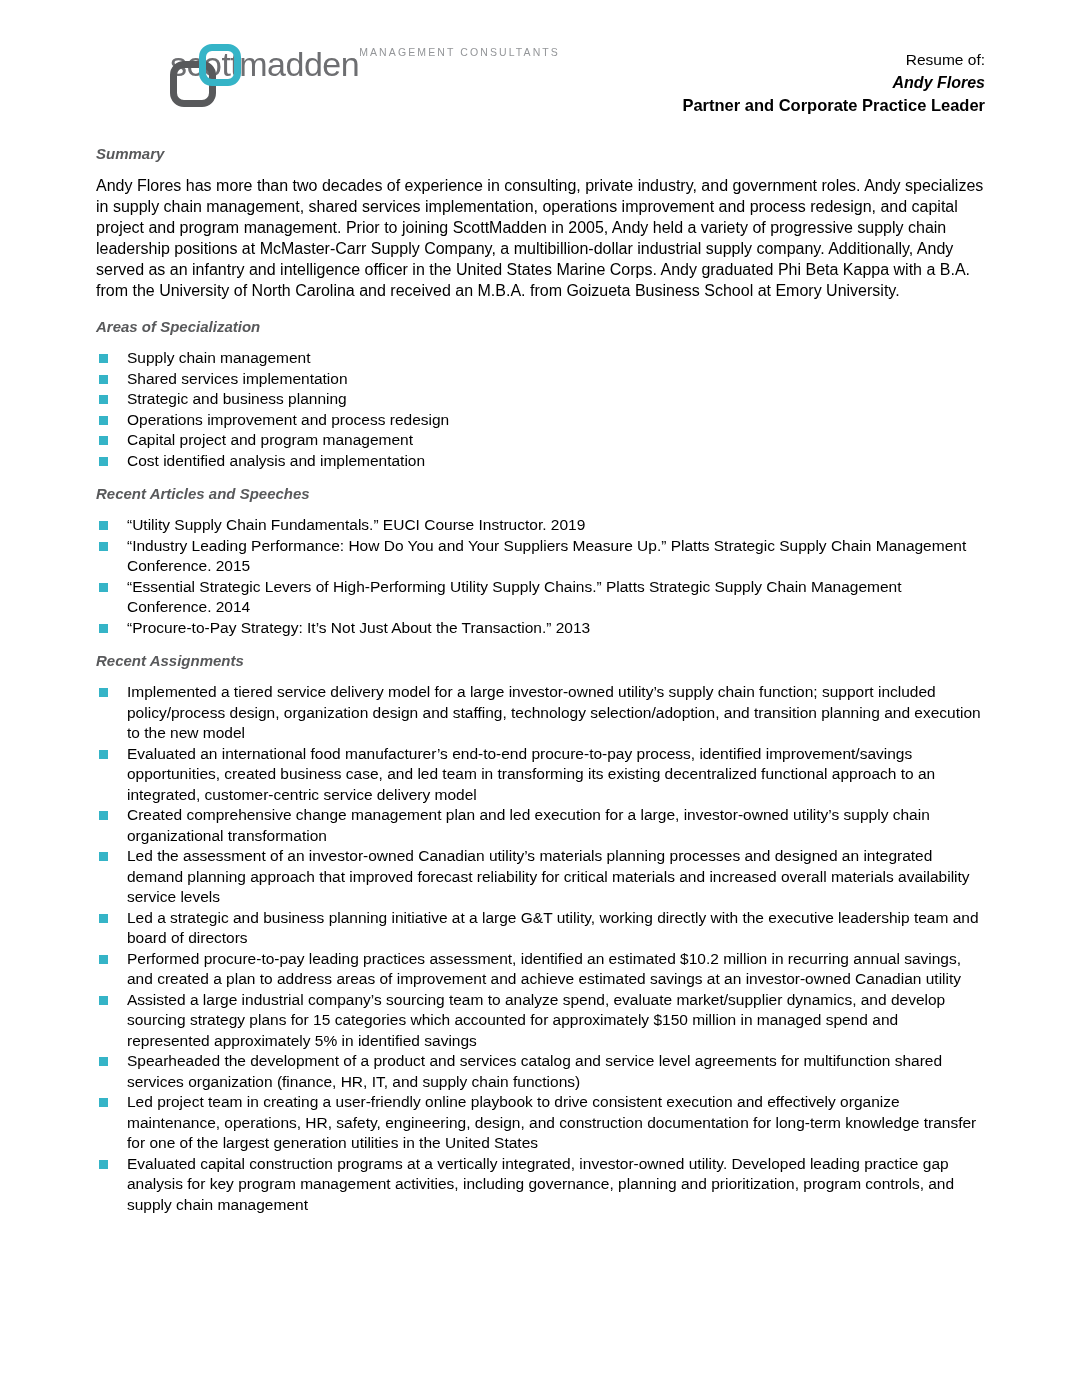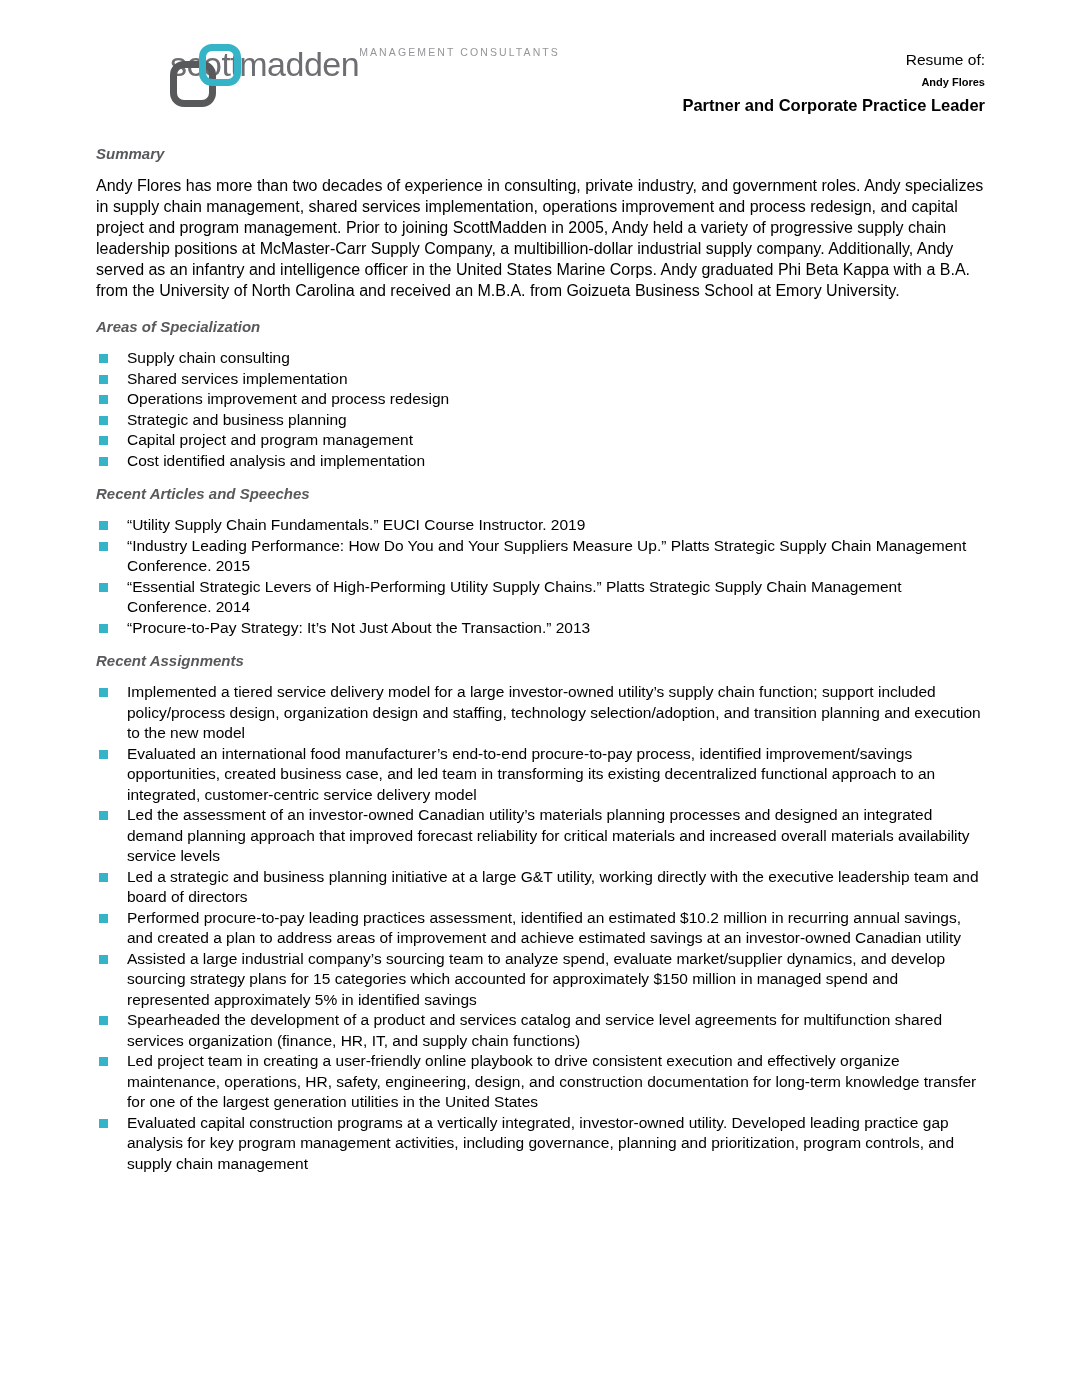--- a/index.html
+++ b/index.html
@@ -38,21 +38,21 @@
   .logo-wordmark {
     font-size: 34px; line-height: 36px; font-weight: 400;
     color: #6d6e71; letter-spacing: -0.5px; margin-top: 2px;
   }
   .logo-tagline {
     font-size: 10.5px; letter-spacing: 2.1px; color: #939598;
     text-align: left; margin-top: 2px; white-space: nowrap;
   }
   .header-right { text-align: right; padding-top: 4px; }
   .resume-label { font-size: 15.5px; line-height: 23px; font-weight: 400; }
-  .resume-name { font-size: 11px; line-height: 23px; font-weight: 700; }
+  .resume-name { font-size: 16px; line-height: 23px; font-weight: 700; font-style: italic; }
   .resume-title { font-size: 16.5px; line-height: 23px; font-weight: 700; }
 
   
   .section { margin-bottom: 6px; }
   .section-heading {
     font-size: 15px;
     font-weight: 700;
     font-style: italic;
     color: #58595b;
     margin-bottom: 13px;
@@ -103,44 +103,45 @@
   </div>
 
   <div class="section">
     <div class="section-heading">Summary</div>
     <p class="body-paragraph">Andy Flores has more than two decades of experience in consulting, private industry, and government roles. Andy specializes in supply chain management, shared services implementation, operations improvement and process redesign, and capital project and program management. Prior to joining ScottMadden in 2005, Andy held a variety of progressive supply chain leadership positions at McMaster-Carr Supply Company, a multibillion-dollar industrial supply company. Additionally, Andy served as an infantry and intelligence officer in the United States Marine Corps. Andy graduated Phi Beta Kappa with a B.A. from the University of North Carolina and received an M.B.A. from Goizueta Business School at Emory University.</p>
   </div>
 
   <div class="section">
     <div class="section-heading">Areas of Specialization</div>
     <ul class="bullet-list">
-        <li><span class="bullet"></span><span>Supply chain consulting</span></li>
+        <li><span class="bullet"></span><span>Supply chain management</span></li>
         <li><span class="bullet"></span><span>Shared services implementation</span></li>
+        <li><span class="bullet"></span><span>Strategic and business planning</span></li>
         <li><span class="bullet"></span><span>Operations improvement and process redesign</span></li>
-        <li><span class="bullet"></span><span>Strategic and business planning</span></li>
         <li><span class="bullet"></span><span>Capital project and program management</span></li>
         <li><span class="bullet"></span><span>Cost identified analysis and implementation</span></li>
       </ul>
   </div>
 
   <div class="section">
     <div class="section-heading">Recent Articles and Speeches</div>
     <ul class="bullet-list">
         <li><span class="bullet"></span><span>“Utility Supply Chain Fundamentals.” EUCI Course Instructor. 2019</span></li>
         <li><span class="bullet"></span><span>“Industry Leading Performance: How Do You and Your Suppliers Measure Up.” Platts Strategic Supply Chain Management Conference. 2015</span></li>
         <li><span class="bullet"></span><span>“Essential Strategic Levers of High-Performing Utility Supply Chains.” Platts Strategic Supply Chain Management Conference. 2014</span></li>
         <li><span class="bullet"></span><span>“Procure-to-Pay Strategy: It’s Not Just About the Transaction.” 2013</span></li>
       </ul>
   </div>
 
   <div class="section">
     <div class="section-heading">Recent Assignments</div>
     <ul class="bullet-list">
         <li><span class="bullet"></span><span>Implemented a tiered service delivery model for a large investor-owned utility’s supply chain function; support included policy/process design, organization design and staffing, technology selection/adoption, and transition planning and execution to the new model</span></li>
         <li><span class="bullet"></span><span>Evaluated an international food manufacturer’s end-to-end procure-to-pay process, identified improvement/savings opportunities, created business case, and led team in transforming its existing decentralized functional approach to an integrated, customer-centric service delivery model</span></li>
+        <li><span class="bullet"></span><span>Created comprehensive change management plan and led execution for a large, investor-owned utility’s supply chain organizational transformation</span></li>
         <li><span class="bullet"></span><span>Led the assessment of an investor-owned Canadian utility’s materials planning processes and designed an integrated demand planning approach that improved forecast reliability for critical materials and increased overall materials availability service levels</span></li>
         <li><span class="bullet"></span><span>Led a strategic and business planning initiative at a large G&amp;T utility, working directly with the executive leadership team and board of directors</span></li>
         <li><span class="bullet"></span><span>Performed procure-to-pay leading practices assessment, identified an estimated $10.2 million in recurring annual savings, and created a plan to address areas of improvement and achieve estimated savings at an investor-owned Canadian utility</span></li>
         <li><span class="bullet"></span><span>Assisted a large industrial company’s sourcing team to analyze spend, evaluate market/supplier dynamics, and develop sourcing strategy plans for 15 categories which accounted for approximately $150 million in managed spend and represented approximately 5% in identified savings</span></li>
         <li><span class="bullet"></span><span>Spearheaded the development of a product and services catalog and service level agreements for multifunction shared services organization (finance, HR, IT, and supply chain functions)</span></li>
         <li><span class="bullet"></span><span>Led project team in creating a user-friendly online playbook to drive consistent execution and effectively organize maintenance, operations, HR, safety, engineering, design, and construction documentation for long-term knowledge transfer for one of the largest generation utilities in the United States</span></li>
         <li><span class="bullet"></span></li>
         <li><span class="bullet"></span><span>Evaluated capital construction programs at a vertically integrated, investor-owned utility. Developed leading practice gap analysis for key program management activities, including governance, planning and prioritization, program controls, and supply chain management</span></li>
       </ul>
   </div>

